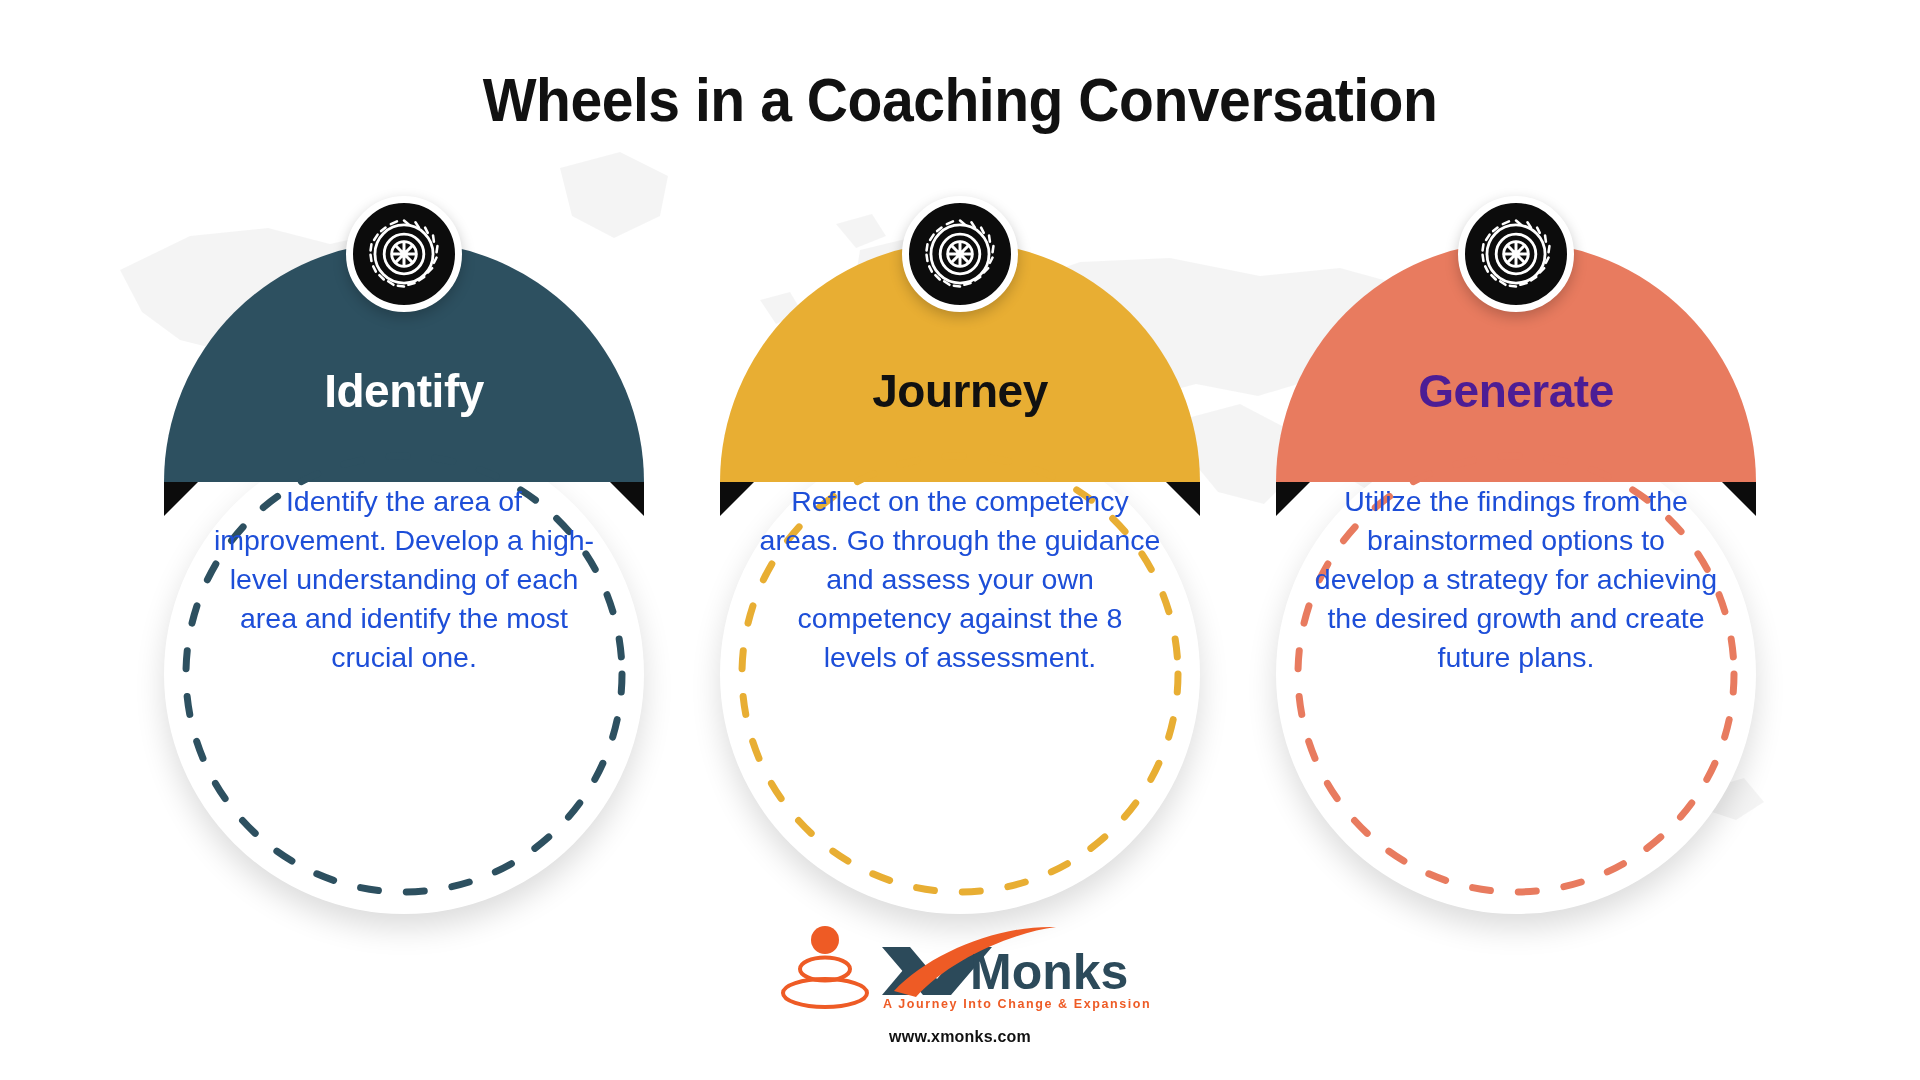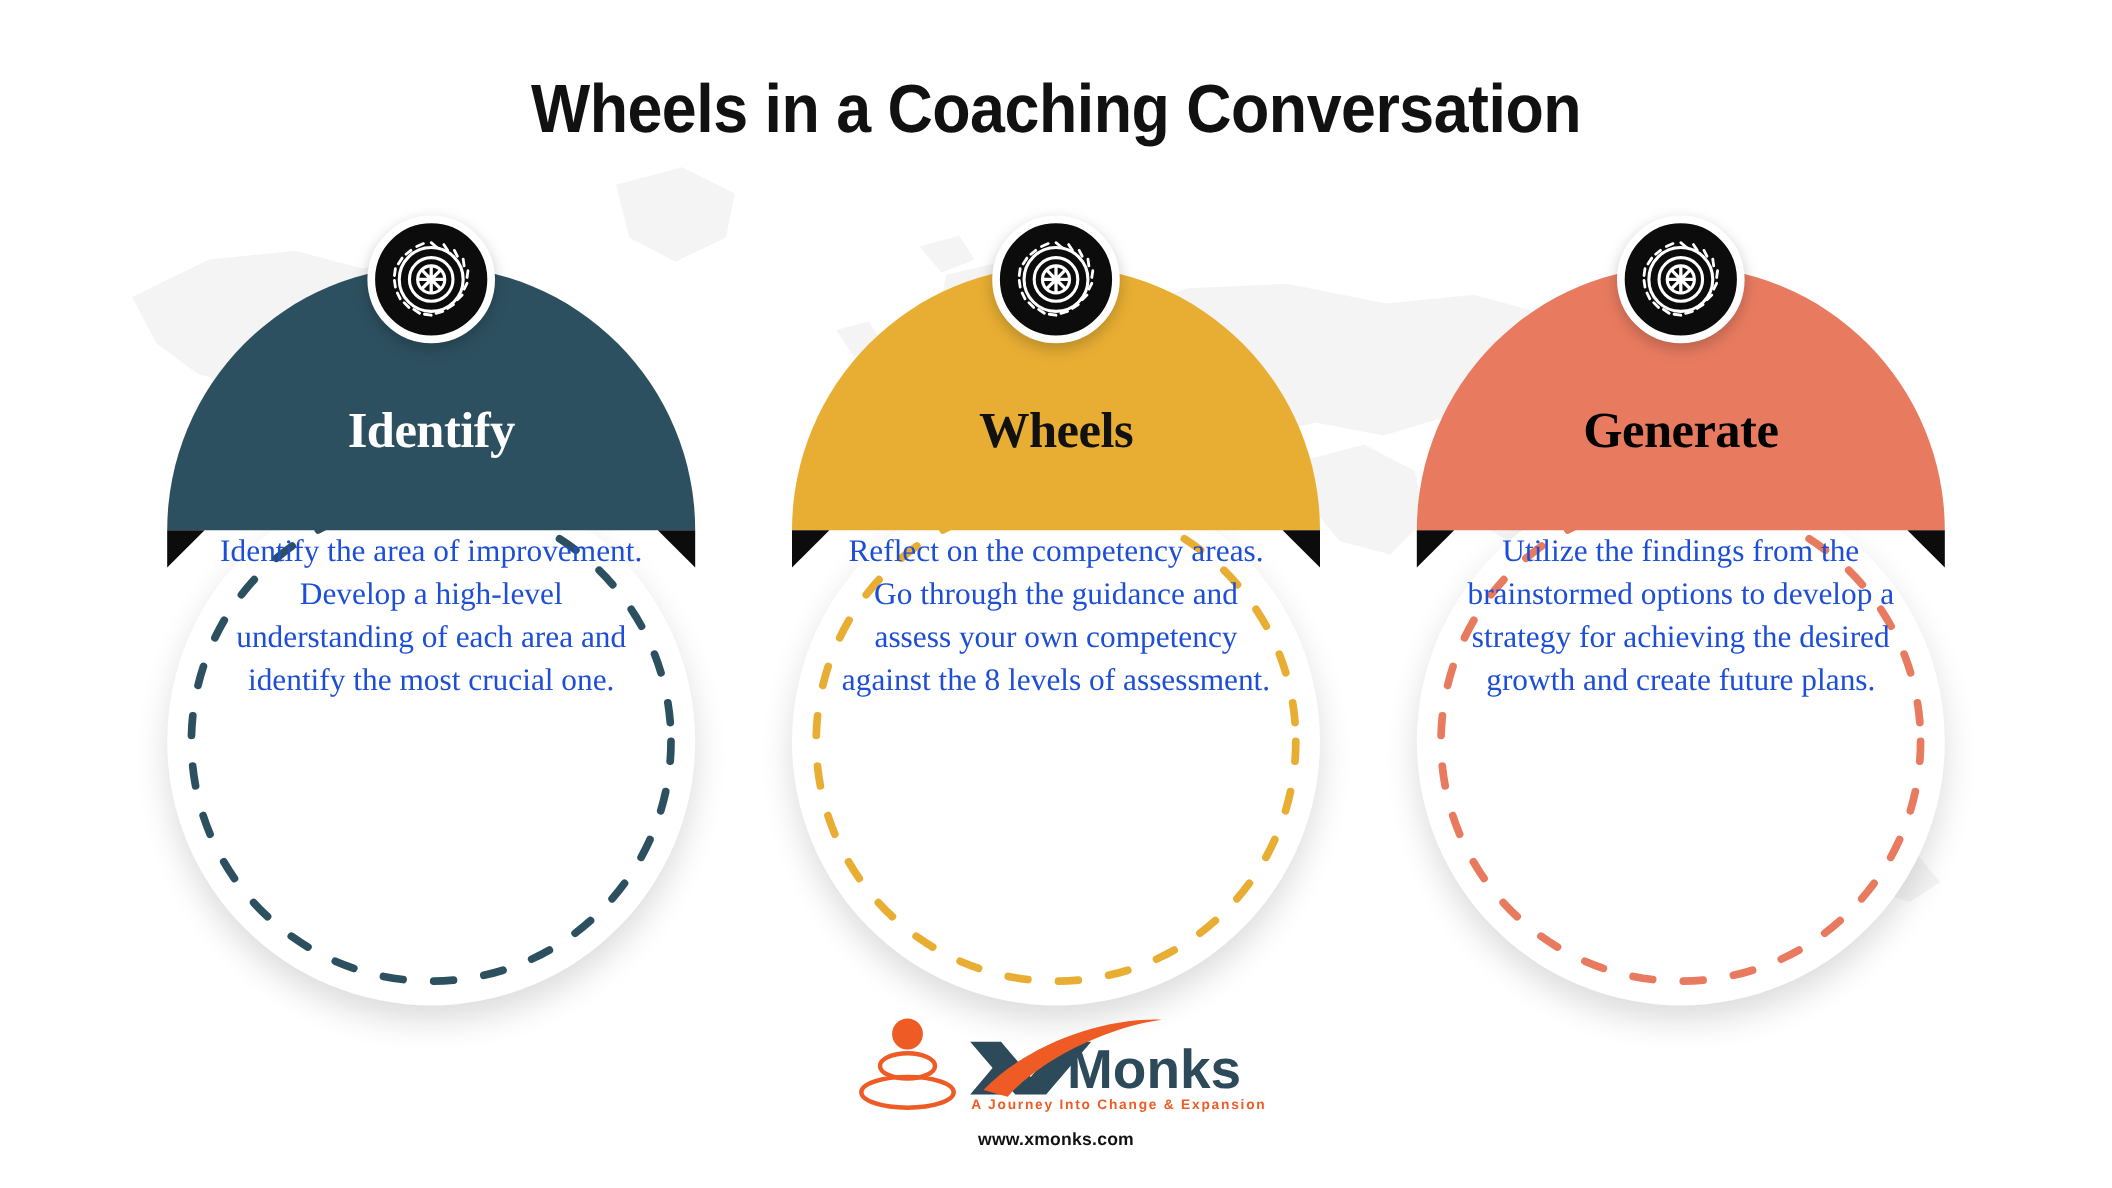--- a/index.html
+++ b/index.html
@@ -27,21 +27,21 @@
     letter-spacing:-0.5px;
     color:#111111;
     z-index:6;
     transform:scaleX(.92);
   }
 
   
   .row{
     position:absolute;left:0;right:0;top:196px;
     display:flex;justify-content:center;align-items:center;
-    gap:52px;z-index:5;font-family:Liberation Serif, serif;
+    gap:40px;z-index:5;
   }
 
   .card{
     position:relative;
     width:516px;
     height:600px;
   }
 
   
   .disc{
@@ -240,21 +240,21 @@
 
     <div class="dashring">
       <svg viewBox="0 0 480 480">
         <circle cx="240" cy="240" r="218" fill="none" stroke="#E8AE33" stroke-width="7" stroke-linecap="round" stroke-dasharray="18 28"></circle>
       </svg>
     </div>
 
     <div class="dome" style="background:#E8AE33;">
       <div class="fold left"></div>
       <div class="fold right"></div>
-      <div class="label" style="color:#111111;">Wheels</div>
+      <div class="label" style="color:#111111;">Journey</div>
     </div>
 
     <div class="badge">
       <svg viewBox="0 0 100 100">
         <g fill="none" stroke="#ffffff" stroke-width="3.2" stroke-linecap="round">
           <circle cx="50" cy="50" r="33"></circle>
           <circle cx="50" cy="50" r="22.5"></circle>
           <circle cx="50" cy="50" r="14"></circle>
         </g>
         <circle cx="50" cy="50" r="4.6" fill="#ffffff"></circle>
@@ -299,21 +299,21 @@
 
     <div class="dashring">
       <svg viewBox="0 0 480 480">
         <circle cx="240" cy="240" r="218" fill="none" stroke="#E87B5F" stroke-width="7" stroke-linecap="round" stroke-dasharray="18 28"></circle>
       </svg>
     </div>
 
     <div class="dome" style="background:#E87B5F;">
       <div class="fold left"></div>
       <div class="fold right"></div>
-      <div class="label" style="color:#000000;">Generate</div>
+      <div class="label" style="color:#4c1d95;">Generate</div>
     </div>
 
     <div class="badge">
       <svg viewBox="0 0 100 100">
         <g fill="none" stroke="#ffffff" stroke-width="3.2" stroke-linecap="round">
           <circle cx="50" cy="50" r="33"></circle>
           <circle cx="50" cy="50" r="22.5"></circle>
           <circle cx="50" cy="50" r="14"></circle>
         </g>
         <circle cx="50" cy="50" r="4.6" fill="#ffffff"></circle>

